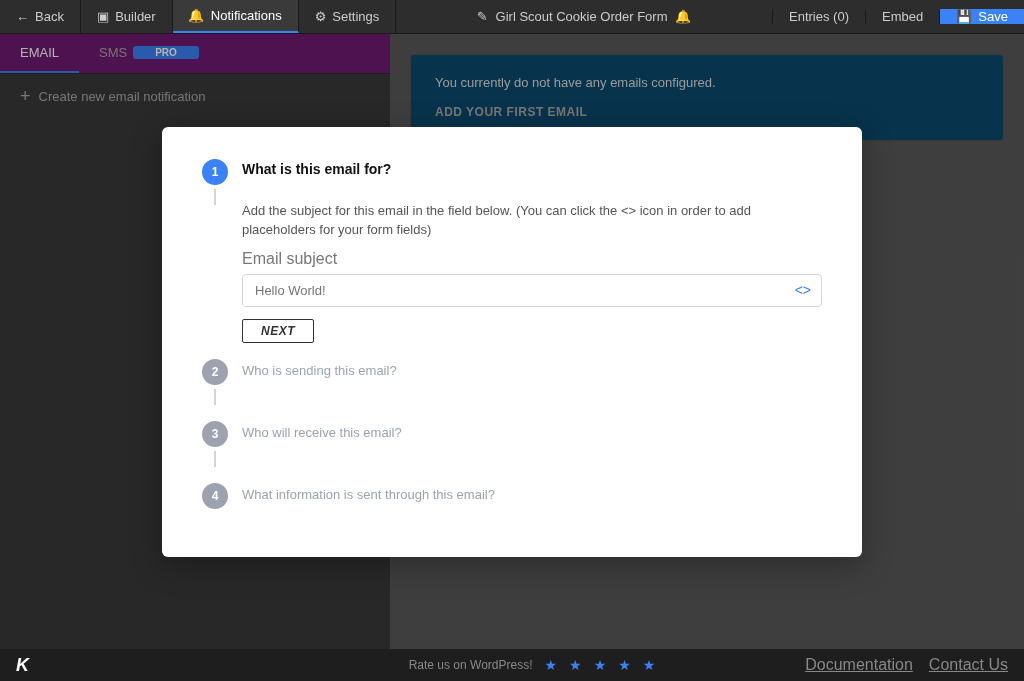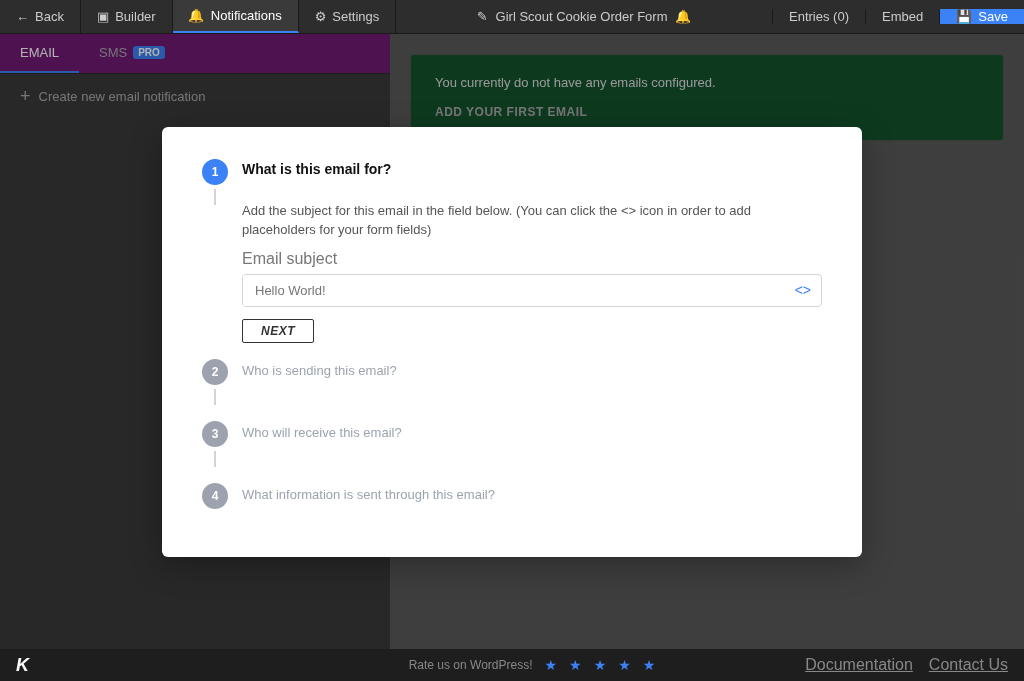--- a/index.html
+++ b/index.html
@@ -31,33 +31,33 @@
       width: 390px; background: #3a3a3a; padding: 0;
     }
     .tab-bar {
       display: flex; align-items: center; border-bottom: 1px solid #2a2a2a; background: #701a75; height: 40px;
     }
     .tab {
       padding: 0 20px; height: 100%; display: flex; align-items: center; font-size: 13px; color: #aaa; cursor: pointer; border-bottom: 2px solid transparent;
     }
     .tab.active { color: #fff; border-bottom: 2px solid #3b82f6; }
     .tab-badge {
-      background: #3b82f6; color: #fff; font-size: 10px; font-weight: bold; padding: 1px 5px; border-radius: 3px; margin-left: 6px;
+      background: #3b82f6; color: #fff; font-size: 10px; font-weight: bold; padding: 1px 22px; border-radius: 3px; margin-left: 6px;
     }
     .create-btn {
       display: flex; align-items: center; gap: 8px; padding: 12px 20px; color: #aaa; font-size: 13px; cursor: pointer;
     }
     .create-plus { font-size: 18px; color: #aaa; }
 
     
     .main-right {
       flex: 1; background: #5a5a5a; padding: 20px;
     }
     .no-email-box {
-      background: #14532d; border: 1px solid #555; border-radius: 4px; padding: 20px 24px;
+      background: #0c4a6e; border: 1px solid #555; border-radius: 4px; padding: 20px 24px;
     }
     .no-email-text { color: #ddd; font-size: 13px; margin-bottom: 12px; }
     .add-email-btn {
       display: inline-block; background: transparent; border: none; color: #aaa; font-size: 12px; font-weight: bold; letter-spacing: 0.5px; cursor: pointer; padding: 0;
     }
 
     
     .modal-overlay {
       position: absolute; top: 34px; left: 0; right: 0; bottom: 32px;
       display: flex; align-items: center; justify-content: center;

